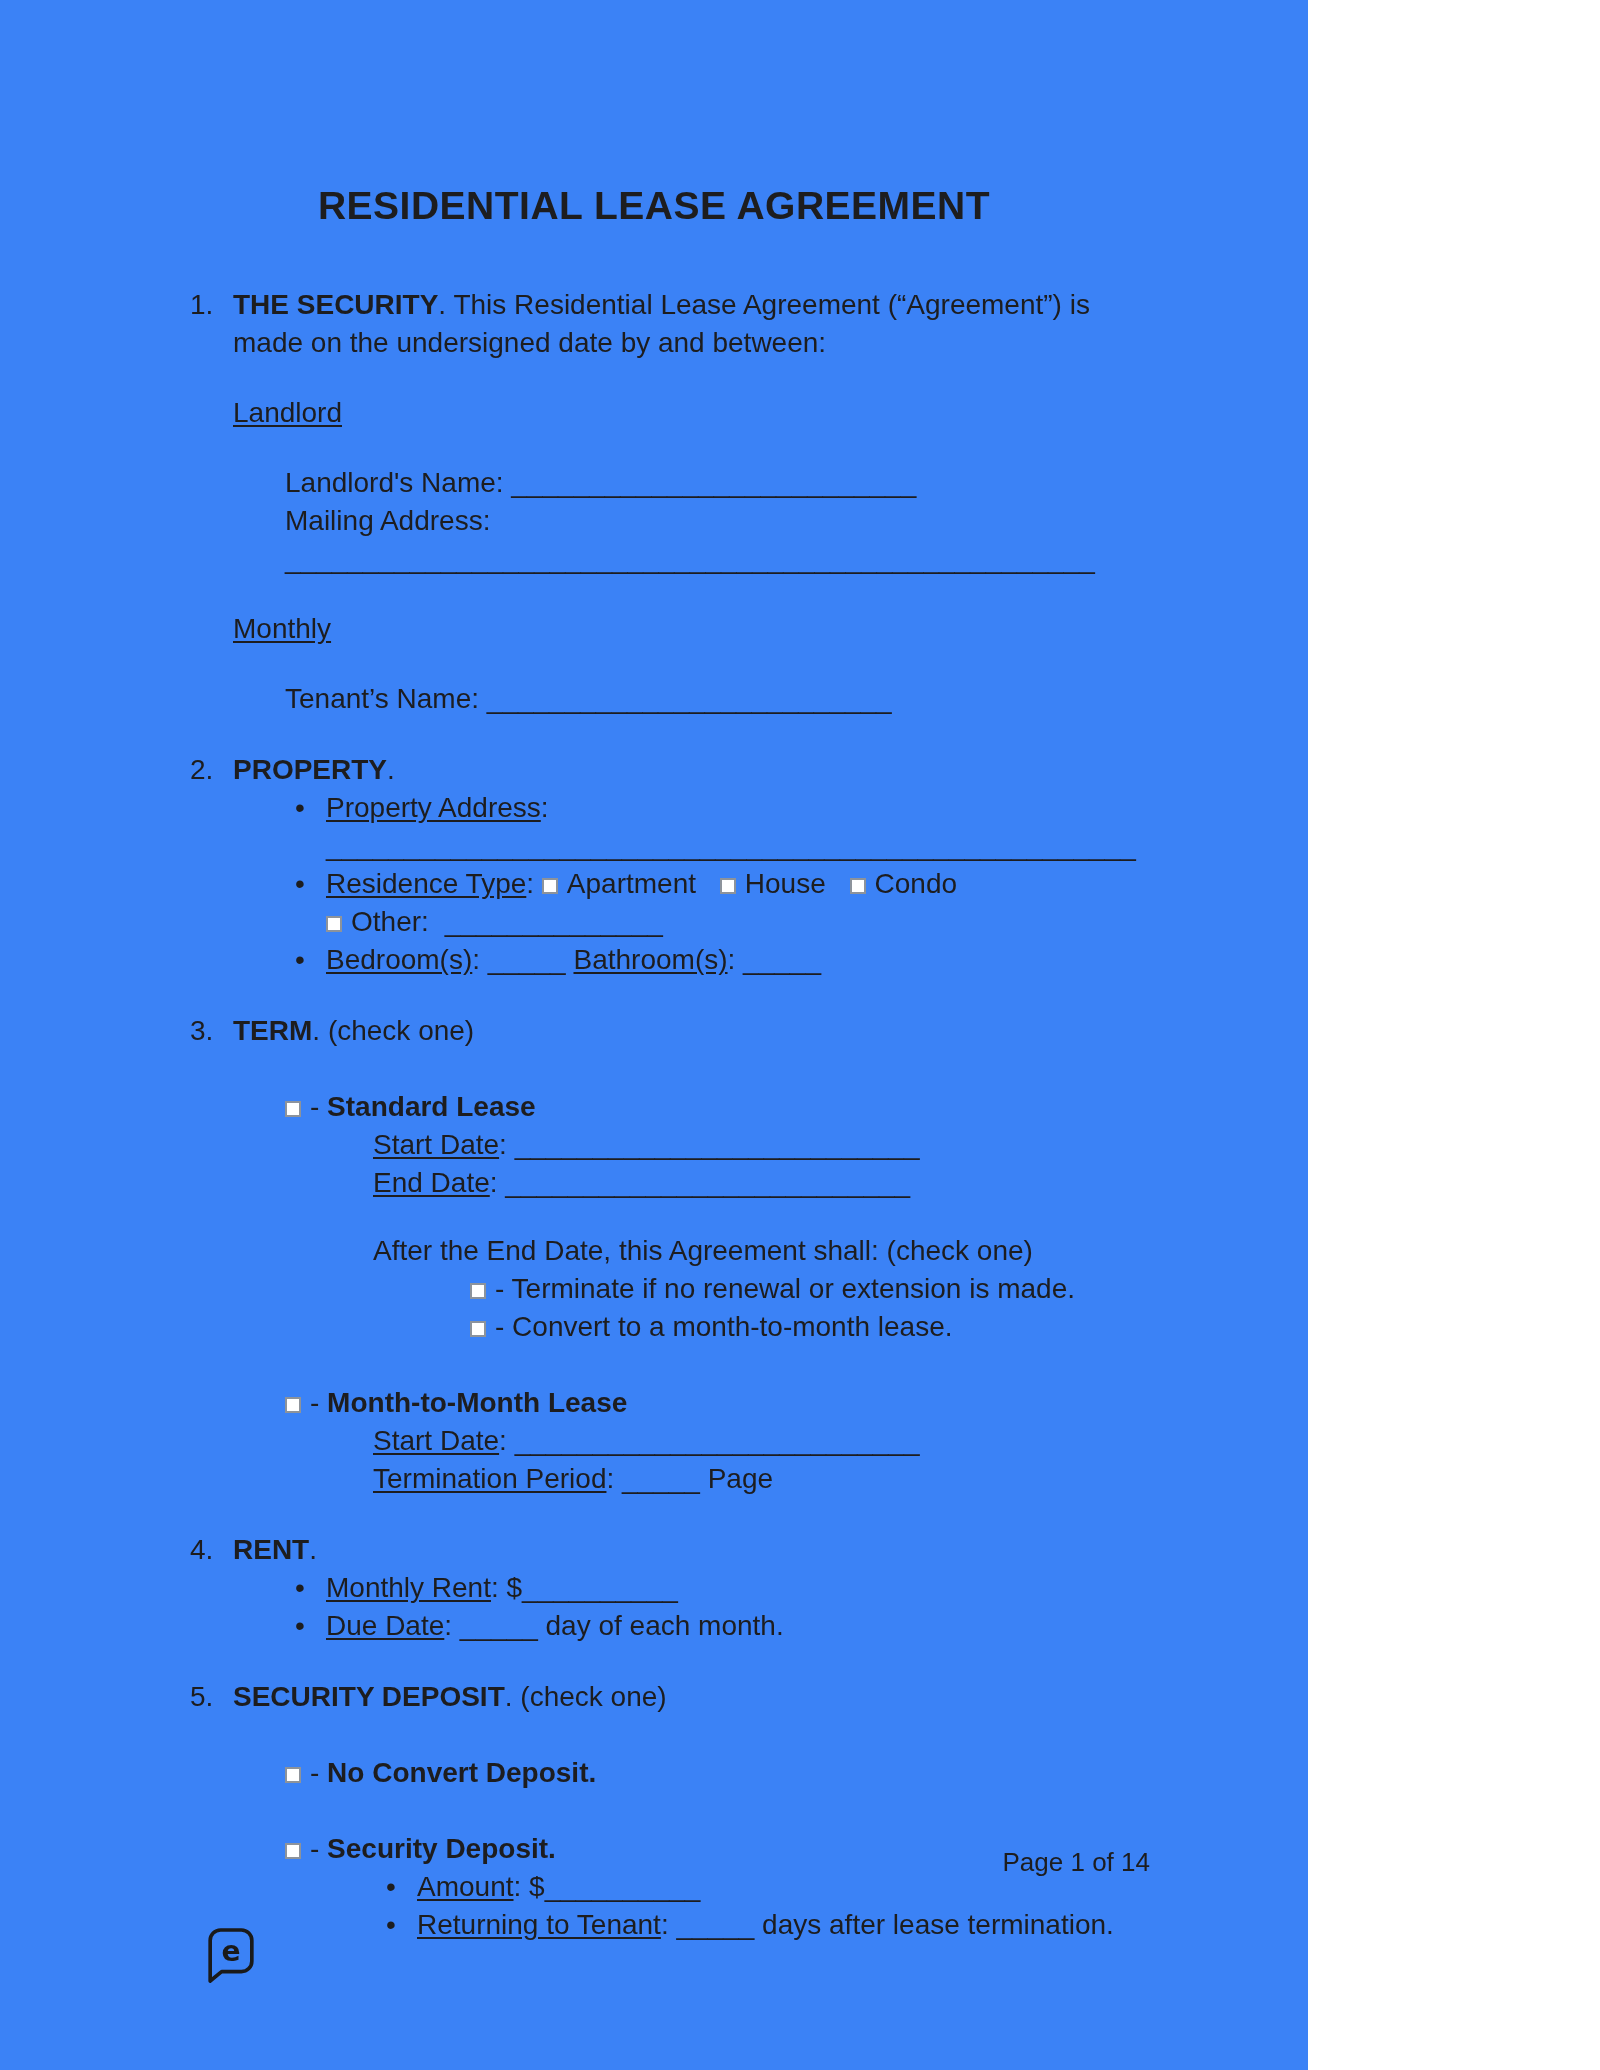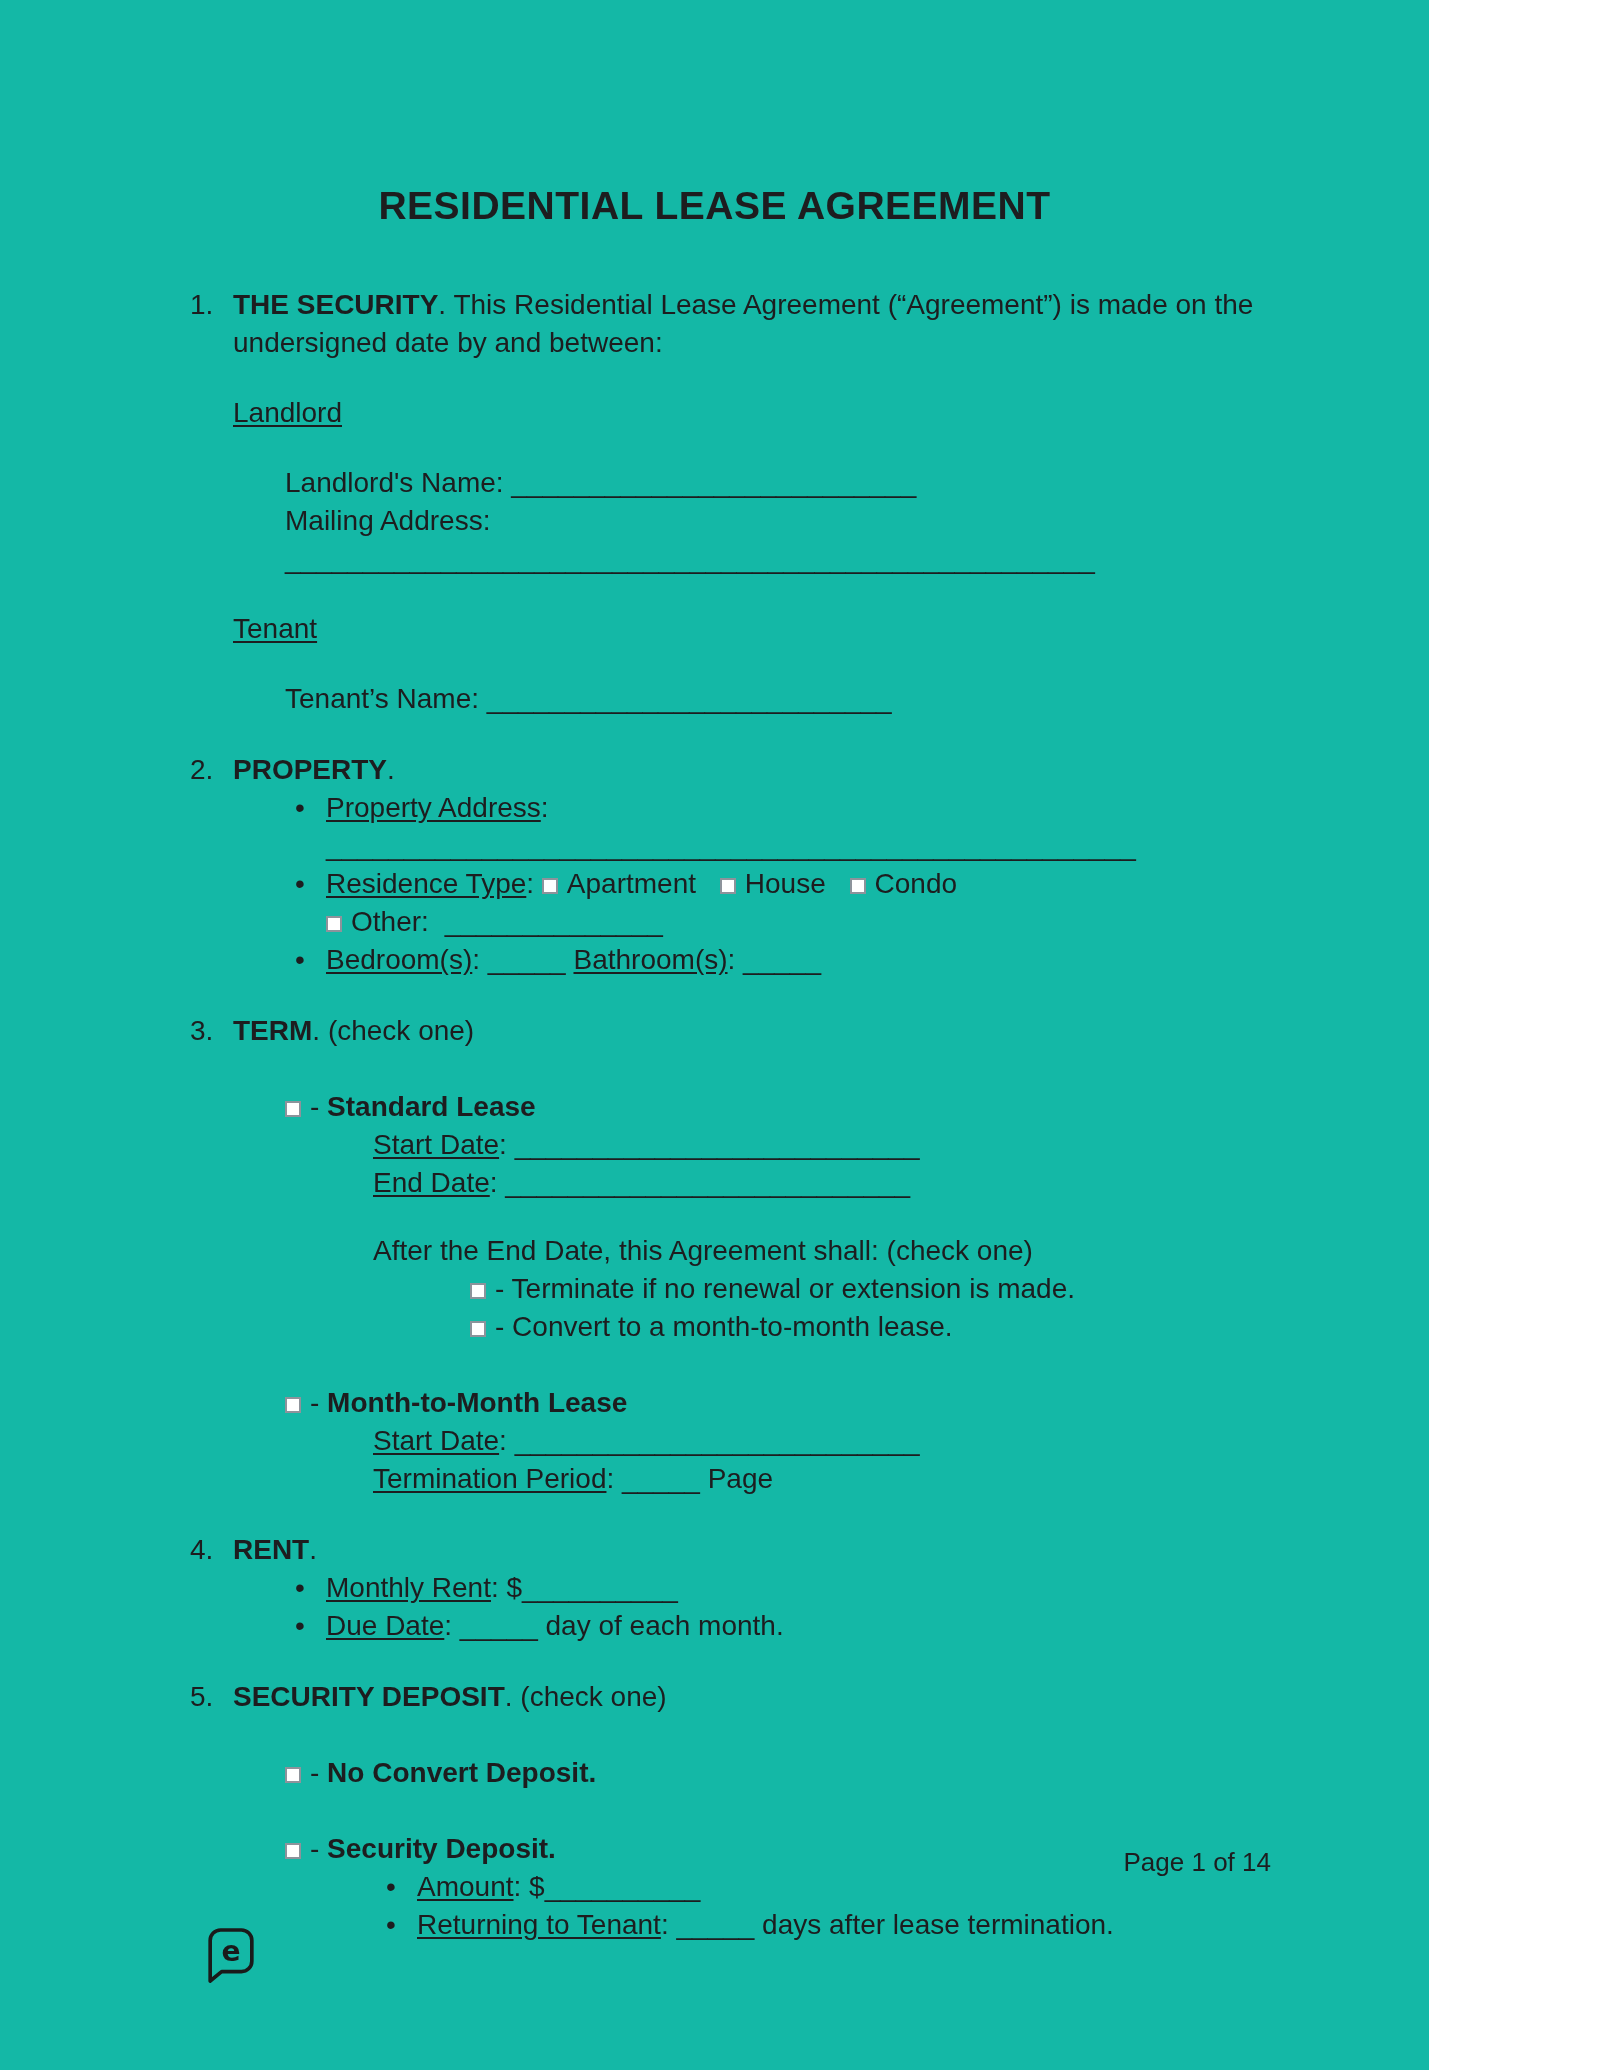--- a/index.html
+++ b/index.html
@@ -1,17 +1,17 @@
 <!DOCTYPE html>
 <html><head>
 <meta charset="utf-8">
 <style>
   html,body{margin:0;padding:0;background:#ffffff;}
   .page{
-    width:1429px;height:2070px;background:#14b8a6;position:relative;box-sizing:border-box;
+    width:1308px;height:2070px;background:#3b82f6;position:relative;box-sizing:border-box;
     font-family:"Liberation Sans",sans-serif;font-size:28px;line-height:38px;color:#1d1d1f;
     padding:182px 155px 0 190px;overflow:hidden;
   }
   .title{font-size:39px;line-height:48px;font-weight:bold;text-align:center;margin:0 0 56px -35px;letter-spacing:.5px;}
   .sect{display:flex;margin-bottom:33px;}
   .num{width:43px;flex:0 0 43px;}
   .sbody{flex:1;min-width:0;}
   .b{font-weight:bold;}
   .u{text-decoration:underline;text-underline-offset:3px;}
   .ind1{margin-left:52px;}
@@ -41,21 +41,21 @@
     <div class="sbody">
       <div><span class="b">THE SECURITY</span><span>. This Residential Lease Agreement (“Agreement”) is made on the undersigned date by and between:</span></div>
       <div class="g1"></div>
       <div class="u">Landlord</div>
       <div class="g1"></div>
       <div class="ind1">
         <div><span>Landlord's Name:</span> <span class="blank">__________________________</span></div>
         <div><span>Mailing Address:</span> <span class="blank">____________________________________________________</span></div>
       </div>
       <div class="g1"></div>
-      <div class="u">Tenant</div>
+      <div class="u">Monthly</div>
       <div class="g1"></div>
       <div class="ind1">
         <div><span>Tenant’s Name:</span> <span class="blank">__________________________</span></div>
       </div>
     </div>
   </div>
 
   <div class="sect">
     <span class="num">2.</span>
     <div class="sbody">

